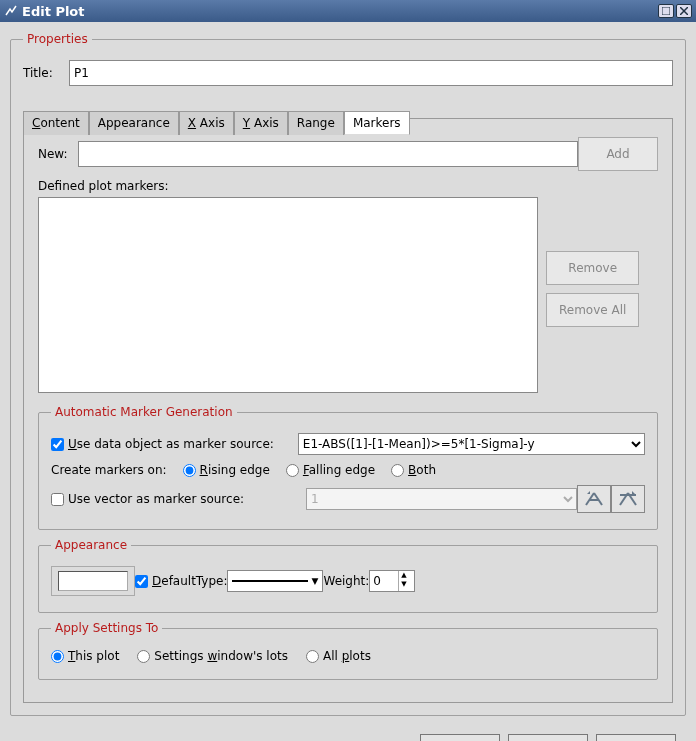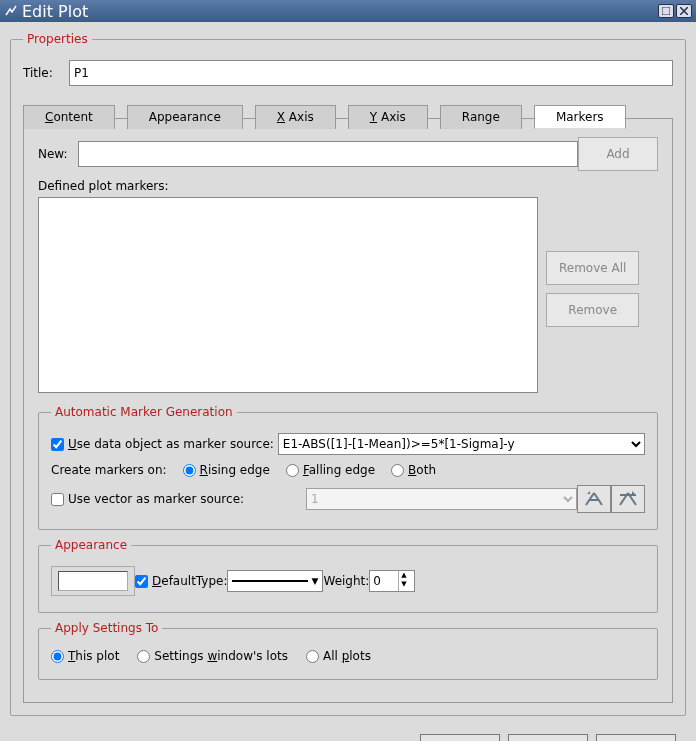--- a/index.html
+++ b/index.html
@@ -1,28 +1,28 @@
 <!DOCTYPE html>
 <html><head>
 <meta charset="utf-8">
 <style>
 * { box-sizing: border-box; font-family: "DejaVu Sans", Arial, sans-serif; font-size: 12px; }
 body { margin: 0; padding: 0; background: #dcdcdc; width: 696px; height: 741px; overflow: hidden; }
 .titlebar { background: linear-gradient(to bottom, #5a7aa8 0%, #3a5a88 100%); height: 22px; display: flex; align-items: center; color: white; padding: 0 4px; }
 .titlebar .icon { width: 14px; height: 14px; margin-right: 4px; display:flex; align-items:center; justify-content:center; }
-.titlebar .title { flex: 1; font-weight: normal; font-size: 16px; }
+.titlebar .title { flex: 1; font-weight: bold; font-size: 13px; }
 .titlebar .winbtn { width: 16px; height: 14px; border: 1px solid #234; background: #dde; margin-left: 2px; display: flex; align-items: center; justify-content: center; font-size: 10px; color: #234; cursor:pointer; border-radius:2px;}
 .dialog-body { padding: 10px 10px 6px 10px; }
 fieldset { border: 1px solid #a0a0a0; border-radius: 2px; margin: 0 0 8px 0; padding: 10px 12px 12px 12px; position: relative; }
 fieldset > legend { padding: 0 4px; font-size: 12px; color: #b91c1c; }
 .row { display: flex; align-items: center; margin: 4px 0; }
 label.fld { min-width: 46px; text-align: left; }
 input[type=text].ti { flex: 1; height: 26px; border: 1px solid #888; padding: 1px 4px; background: #fff; }
 .tabs { display: flex; margin-top: 8px; border-bottom: 1px solid #999; }
-.tab { padding: 4px 21px; border: 1px solid #999; border-bottom: none; background: #dcdcdc; margin-right: 12px; position: relative; top: 11px; cursor:pointer; }
+.tab { padding: 4px 8px; border: 1px solid #999; border-bottom: none; background: #dcdcdc; margin-right: 0px; position: relative; top: 17px; cursor:pointer; }
 .tab.active { background: #ffffff; border-bottom: 1px solid #dcdcdc; font-weight: normal; }
 .tab:not(.active){ background:#d0d0d0; }
 .tab-panel { border: 1px solid #999; border-top: none; padding: 14px; background: #dcdcdc; }
 .listbox { width: 500px; height: 196px; border: 1px solid #888; background: #fff; }
 button.btn { min-width: 80px; height: 34px; border: 1px solid #777; background: #e4e4e4; padding: 2px 12px; cursor:pointer; }
 button.btn:disabled { color: #888; border-color:#aaa; background:#e8e8e8; cursor:default; }
 select.combo { height: 22px; border: 1px solid #888; background: #fff; }
 .underline { text-decoration: underline; }
 input[type=checkbox], input[type=radio] { margin: 0 4px 0 0; vertical-align: middle; }
 .iconbtn { width: 34px; height: 28px; border: 1px solid #888; background: #e4e4e4; display:flex; align-items:center; justify-content:center; cursor:pointer; }
@@ -81,33 +81,33 @@
         <label style="min-width:40px">New:</label>
         <input type="text" class="ti" style="flex: 1 1 0%;" value="">
         <button class="btn" disabled="">Add</button>
       </div>
 
       <div style="margin-top:8px">
         <div>Defined plot markers:</div>
         <div class="row" style="align-items:flex-start; margin-top:4px;">
           <div class="listbox"></div>
           <div style="display:flex; flex-direction:column; gap:8px; margin-left:8px; margin-top:54px;">
+            <button class="btn" disabled="">Remove</button>
             <button class="btn" disabled="">Remove All</button>
-            <button class="btn" disabled="">Remove</button>
           </div>
         </div>
       </div>
 
       <fieldset style="margin-top:12px">
         <legend>Automatic Marker Generation</legend>
 
         <div class="row">
           <input type="checkbox" checked="" style="">
           <label><span class="underline">U</span><span>se data object as marker source:</span></label>
-          <select class="combo" style="flex:1; margin-left:4px;">
+          <select class="combo" style="flex:1; margin-left:24px;">
             <option>E1-ABS([1]-[1-Mean])&gt;=5*[1-Sigma]-y</option>
           </select>
         </div>
 
         <div class="row" style="margin-top:8px; gap:16px;">
           <span>Create markers on:</span>
           <label><input type="radio" name="edge" checked="" style=""><span class="underline">R</span><span>ising edge</span></label>
           <label><input type="radio" name="edge" style=""><span class="underline">F</span><span>alling edge</span></label>
           <label><input type="radio" name="edge" style=""><span class="underline">B</span><span>oth</span></label>
         </div>

